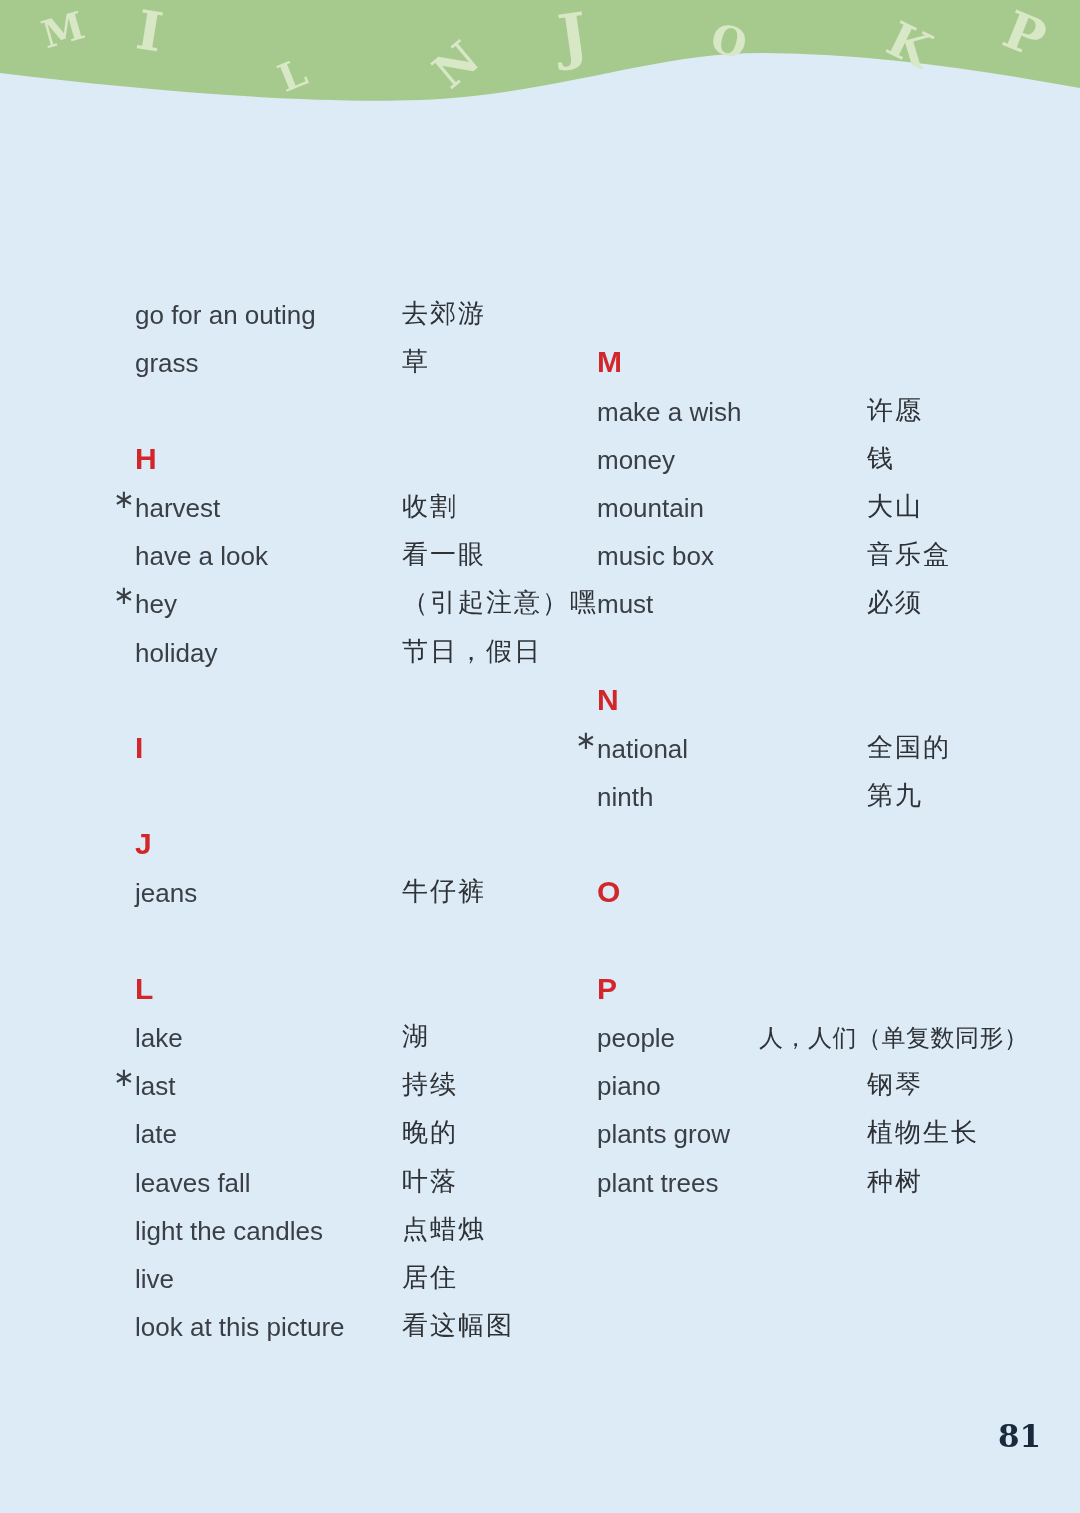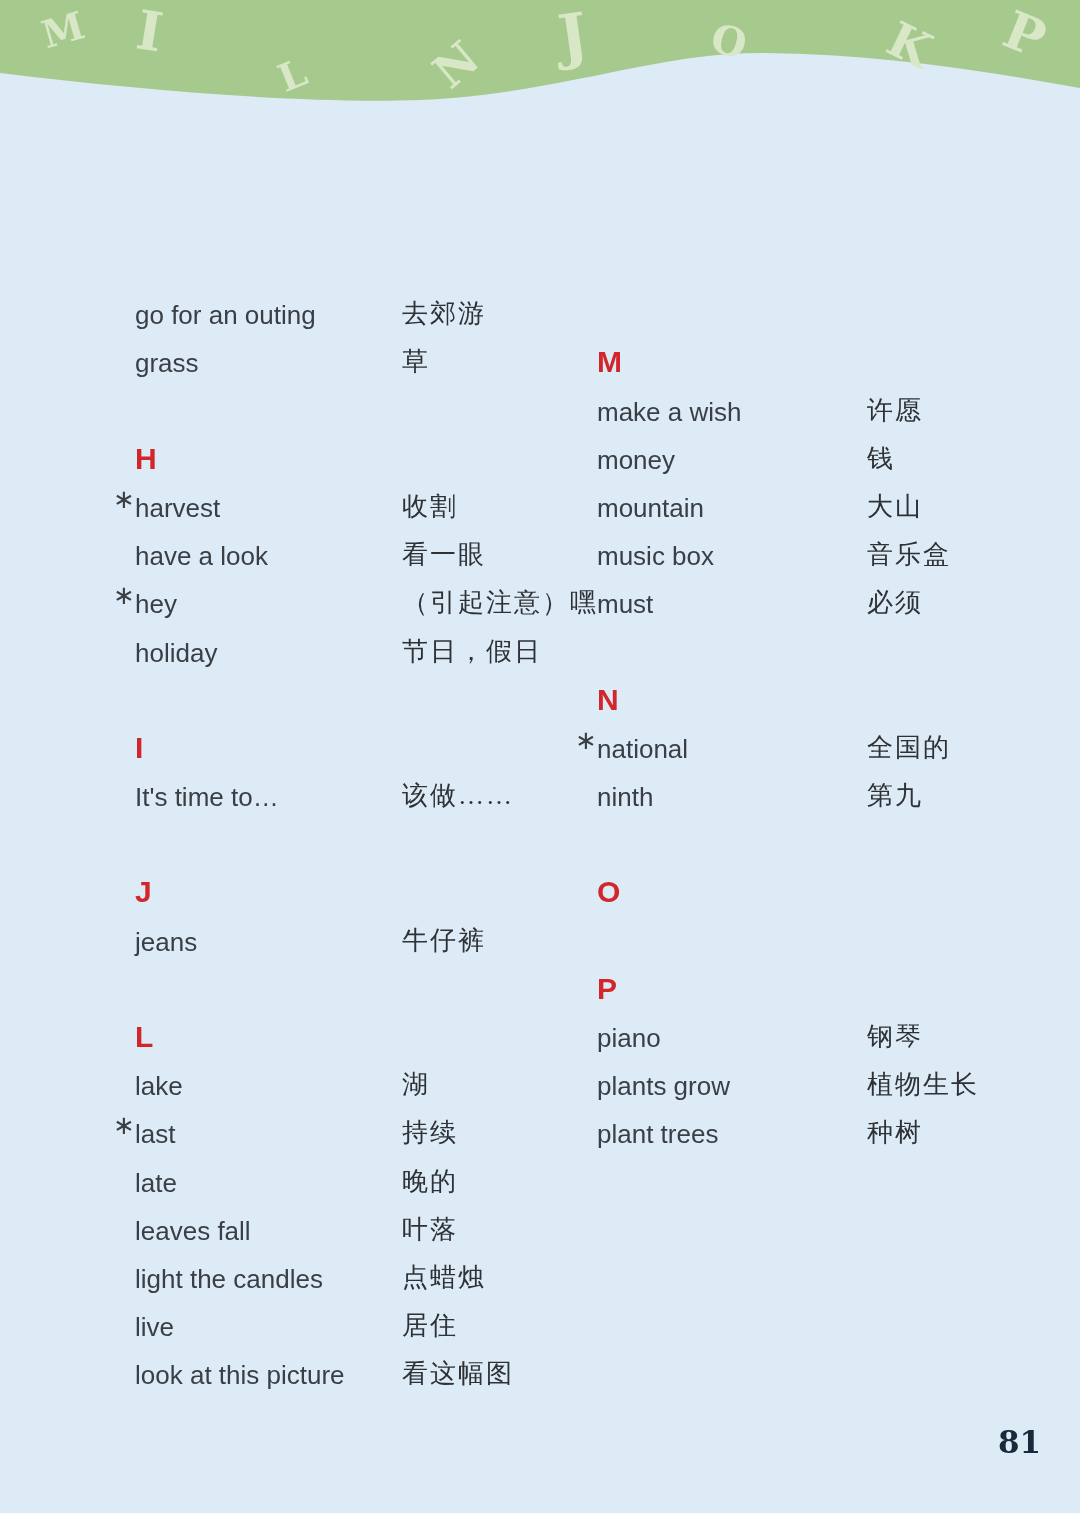--- a/index.html
+++ b/index.html
@@ -32,21 +32,21 @@
   .zh{
     position:absolute;left:235px;white-space:nowrap;
     font-family:"Liberation Serif","DejaVu Serif",serif;
     font-size:26px;color:#2e3136;letter-spacing:2px;margin-left:32px;
   }
   .col2 .zh{left:238px;}
   .col2 .zh.tight{left:130px;font-size:24px;letter-spacing:0.5px;}
   .pagenum{
     position:absolute;left:998px;top:1418px;
     font-family:"DejaVu Serif",serif;font-weight:bold;
-    font-size:31px;color:#1a2a3c;margin-top:6px;
+    font-size:31px;color:#1a2a3c;
   }
 </style>
 </head>
 <body>
 
 <svg class="band" width="1080" height="140" viewBox="0 0 1080 140" aria-hidden="true">
   <path fill="#a6ca8e" d="M0,0 H1080 V88 C980,70 875,54 765,53 C655,52 560,94 420,100 C300,104 140,90 0,73 Z"></path>
   <text class="band-letter" x="42" y="44" font-size="38" transform="rotate(-16 60 30)">M</text>
   <text class="band-letter" x="138" y="50" font-size="54" transform="rotate(9 150 25)">I</text>
   <text class="band-letter" x="278" y="88" font-size="38" transform="rotate(-22 293 72)">L</text>
@@ -86,24 +86,20 @@
         <span class="zh">（引起注意）嘿</span>
       </div>
       <div class="row">
         <span class="en">holiday</span>
         <span class="zh">节日，假日</span>
       </div>
       <div class="row"></div>
       <div class="row">
         <span class="letter">I</span>
       </div>
-      <div class="row">
-        <span class="en">It's time to…</span>
-        <span class="zh">该做……</span>
-      </div>
       <div class="row"></div>
       <div class="row">
         <span class="letter">J</span>
       </div>
       <div class="row">
         <span class="en">jeans</span>
         <span class="zh">牛仔裤</span>
       </div>
       <div class="row"></div>
       <div class="row">
@@ -179,20 +175,24 @@
       </div>
       <div class="row"></div>
       <div class="row">
         <span class="letter">O</span>
       </div>
       <div class="row"></div>
       <div class="row">
         <span class="letter">P</span>
       </div>
       <div class="row">
+        <span class="en">people</span>
+        <span class="zh tight">人，人们（单复数同形）</span>
+      </div>
+      <div class="row">
         <span class="en">piano</span>
         <span class="zh">钢琴</span>
       </div>
       <div class="row">
         <span class="en">plants grow</span>
         <span class="zh">植物生长</span>
       </div>
       <div class="row">
         <span class="en">plant trees</span>
         <span class="zh">种树</span>

